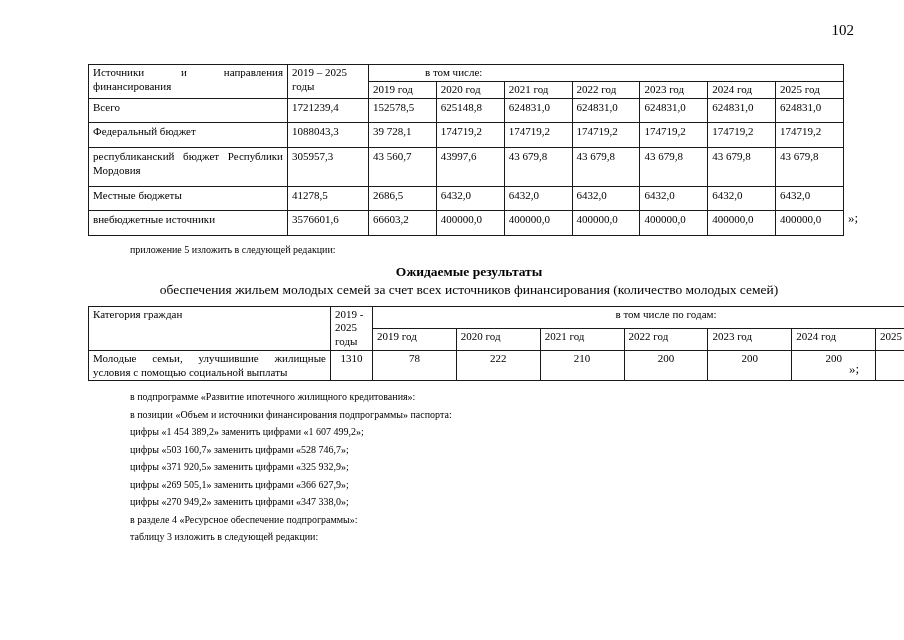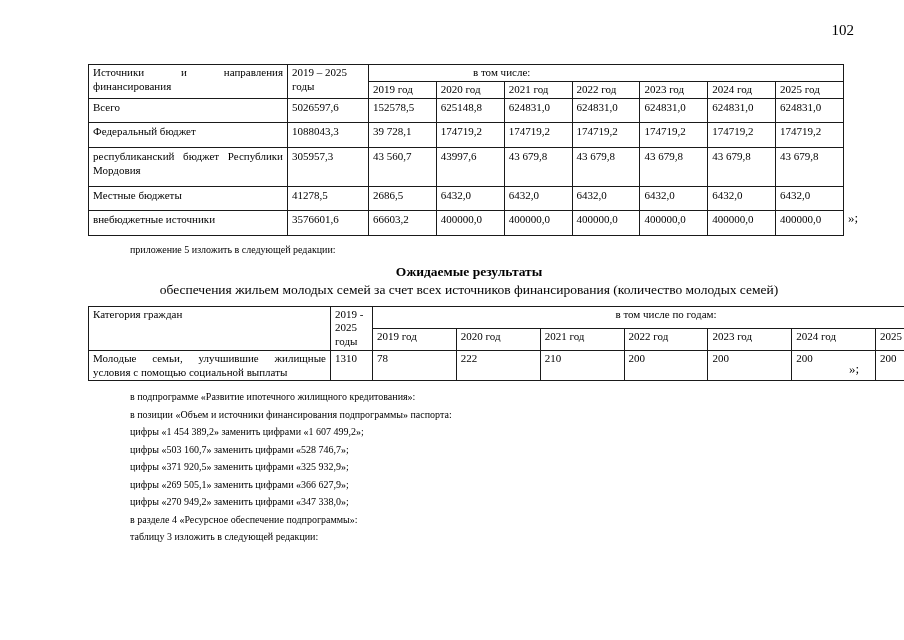--- a/index.html
+++ b/index.html
@@ -29,23 +29,23 @@
       border: 1px solid #1a1a1a;
       vertical-align: top;
       padding: 1px 4px;
       overflow: hidden;
       word-wrap: break-word;
     }
     .t1 { width: 756px; }
     .t2 { width: 872px; }
     .justify { text-align: justify; }
     .dp { padding: 2px 4px 8px 4px; }
-    .group-left { padding-left: 104px; }
+    .group-left { padding-left: 56px; }
     .group-center { text-align: center; }
-    .val-center { }
+    .val-center { text-align: center; }
     .tbl-wrap { position: relative; }
     .closing {
       position: absolute; font-size: 13px;
     }
     .closing-1 { left: 760px; bottom: 10px; }
     .closing-2 { left: 761px; bottom: 4px; }
     .para {
       margin-left: 42px;
       font-size: 10px;
       line-height: 17.5px;
@@ -100,21 +100,21 @@
           <td>2019 год</td>
           <td>2020 год</td>
           <td>2021 год</td>
           <td>2022 год</td>
           <td>2023 год</td>
           <td>2024 год</td>
           <td>2025 год</td>
         </tr>
         <tr>
           <td class="dp">Всего</td>
-          <td class="dp">5026597,6</td>
+          <td class="dp">1721239,4</td>
           <td class="dp">152578,5</td>
           <td class="dp">625148,8</td>
           <td class="dp">624831,0</td>
           <td class="dp">624831,0</td>
           <td class="dp">624831,0</td>
           <td class="dp">624831,0</td>
           <td class="dp">624831,0</td>
         </tr>
         <tr>
           <td class="dp">Федеральный бюджет</td>

